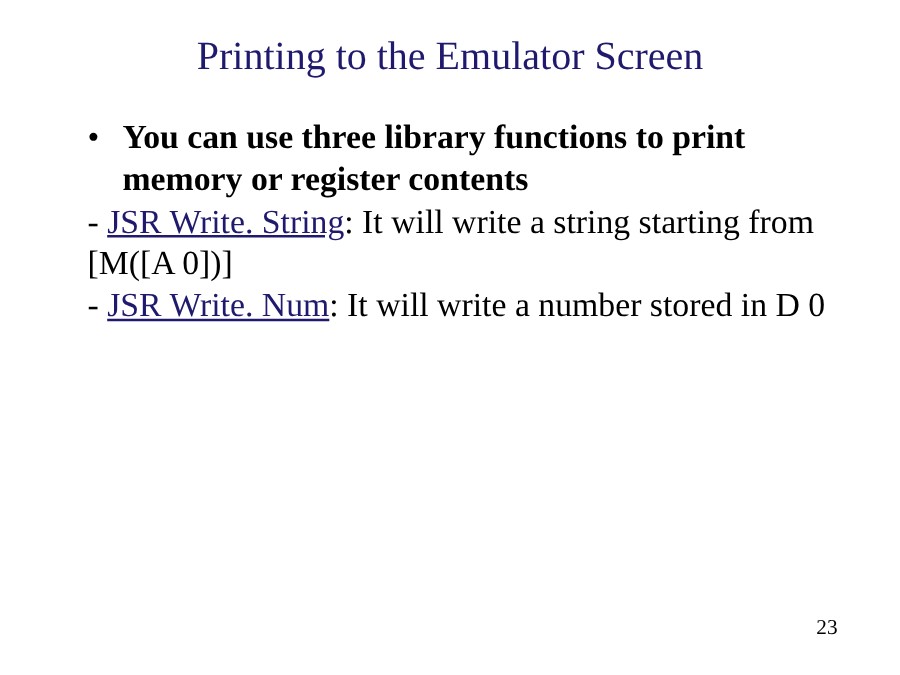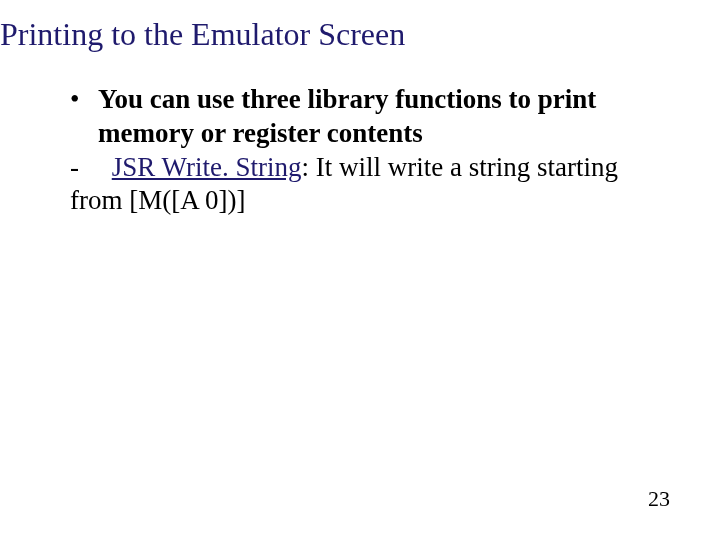--- a/index.html
+++ b/index.html
@@ -15,21 +15,22 @@
   }
   .slide {
     width: 720px;
     height: 540px;
     position: relative;
     box-sizing: border-box;
   }
   .title {
     color: #1f1a6d;
     font-size: 32px;
-    padding-top: 16px;
+    text-align: center;
+    padding-top: 26px;
     font-weight: normal;
   }
   .body {
     padding: 30px 50px 0 70px;
     font-size: 27px;
     line-height: 1.25;
   }
   .bullet-row {
     display: flex;
   }
@@ -38,27 +39,26 @@
     flex: 0 0 28px;
     text-align: left;
   }
   .bullet-text {
     flex: 1;
     font-weight: bold;
   }
   .jsr {
     color: #1f1a6d;
     text-decoration: underline;
-    margin-left: 26px;
   }
   .pagenum {
     position: absolute;
     right: 50px;
     bottom: 28px;
-    font-size: 22px;
+    font-size: 17px;
     color: #000;
   }
 </style>
 </head>
 <body>
 
 <div class="slide">
 
   <div class="title">Printing to the Emulator Screen</div>
 
@@ -67,18 +67,21 @@
     <div class="bullet-row">
       <div class="bullet-marker">•</div>
       <div class="bullet-text">You can use three library functions to print memory or register contents</div>
     </div>
 
     <div>
       <span>- </span><span class="jsr">JSR Write. String</span><span>: It will write a string starting from [M([A 0])]</span>
     </div>
 
 
+    <div>
+      <span>- </span><span class="jsr">JSR Write. Num</span><span>: It will write a number stored in D 0</span>
+    </div>
 
   </div>
 
   <div class="pagenum">23</div>
 
 </div>
 
 </body></html>

